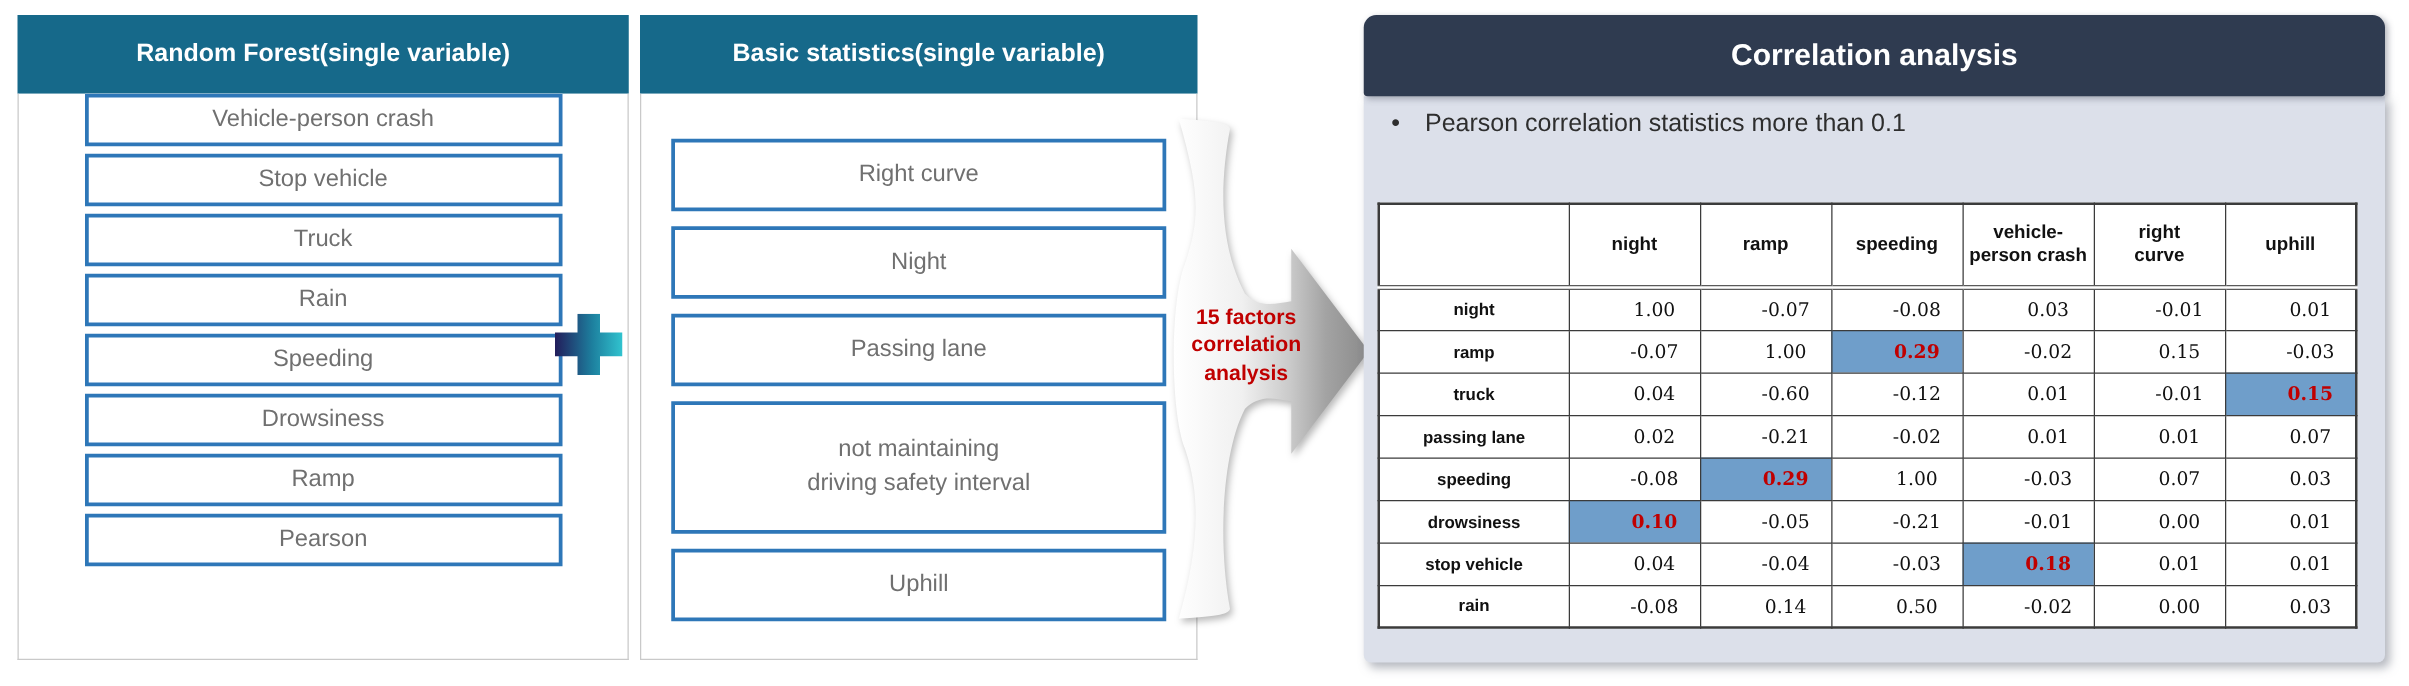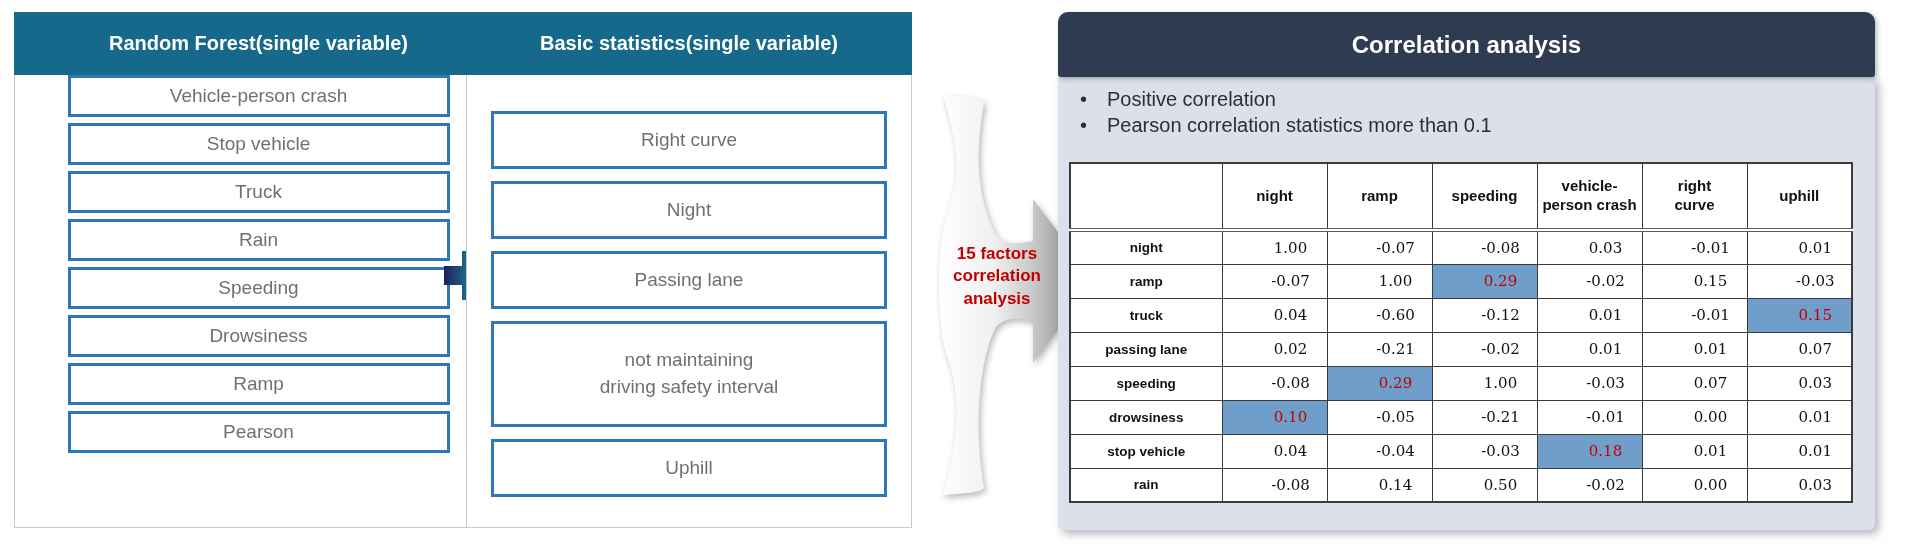--- a/index.html
+++ b/index.html
@@ -15,21 +15,21 @@
     --table-line:#3b3b3b;
   }
   html,body{margin:0;padding:0;background:#fff;}
   .stage{
     position:relative;width:1927px;height:549px;background:#fff;overflow:hidden;
     font-family:"Liberation Sans",sans-serif;
   }
   
   .panel{position:absolute;top:12px;height:516px;}
   .panel-rf{left:14px;width:489px;}
-  .panel-bs{left:466px;width:446px;}
+  .panel-bs{left:512px;width:446px;}
   .panel .bar{
     height:63px;background:var(--panel-header);color:#fff;
     font-size:20px;font-weight:bold;display:flex;align-items:center;justify-content:center;
   }
   .panel .pbody{
     position:absolute;top:63px;left:0;right:0;bottom:0;background:#fff;
     border:1px solid var(--panel-border);border-top:none;
     display:flex;flex-direction:column;align-items:center;box-sizing:border-box;
   }
   .panel-rf .pbody{gap:6px;}
@@ -46,21 +46,21 @@
   
   .plus-wrap{position:absolute;left:444px;top:251px;width:54px;height:49px;}
   
   .arrow-wrap{position:absolute;left:933px;top:95px;width:172px;height:400px;}
   .arrow-wrap svg{filter:drop-shadow(2px 3px 3px rgba(0,0,0,0.28));}
   .arrow-label{
     position:absolute;left:936px;top:243px;width:122px;text-align:center;
     color:var(--accent-red);font-weight:bold;font-size:17px;line-height:1.32;white-space:pre-line;
   }
   
-  .corr{position:absolute;left:1058px;top:12px;width:817px;height:518px;}
+  .corr{position:absolute;left:1091px;top:12px;width:817px;height:518px;}
   .corr-header{
     height:65px;background:var(--right-header);border-radius:10px 10px 3px 3px;
     color:#fff;font-size:24px;font-weight:bold;display:flex;align-items:center;justify-content:center;
     box-shadow:2px 2px 5px rgba(90,95,110,.45);position:relative;z-index:2;
   }
   .corr-body{
     position:absolute;top:65px;left:0;right:0;bottom:0;background:var(--right-body);
     border-radius:0 0 6px 6px;box-shadow:4px 4px 8px rgba(110,115,130,.5);
   }
   .bullets{margin:9px 0 0 20px;padding:0;list-style:none;}
@@ -74,21 +74,21 @@
   .corr-table th,.corr-table td{
     border:1px solid var(--table-line);text-align:center;vertical-align:middle;padding:0;
   }
   .corr-table thead th{
     height:64px;font-size:15px;font-weight:bold;color:#111;white-space:pre-line;line-height:1.25;
   }
   .corr-table tbody tr{height:34px;}
   .corr-table tbody th{font-size:13.5px;font-weight:bold;color:#111;}
   .corr-table td.num{font-family:"DejaVu Serif",serif;font-size:15px;color:#111;padding-left:32px;}
   .corr-table tbody tr:first-child th,.corr-table tbody tr:first-child td{border-top:4px double #5a5a5a;}
-  .corr-table td.hl{background:var(--highlight-cell);color:var(--highlight-text);font-weight:normal;text-align:center;}
+  .corr-table td.hl{background:var(--highlight-cell);color:var(--highlight-text);font-weight:bold;text-align:center;}
 </style>
 </head>
 <body>
 
 <div class="stage">
 
   <section class="panel panel-rf">
     <header class="bar">Random Forest(single variable)</header>
     <div class="pbody">
         <div class="item-box"><span>Vehicle-person crash</span></div>
@@ -152,21 +152,20 @@
     </svg>
   </div>
   <div class="arrow-label">15 factors
 correlation
 analysis</div>
 
   <section class="corr">
     <header class="corr-header">Correlation analysis</header>
     <div class="corr-body">
       <ul class="bullets">
-        <li>Positive correlation</li>
         <li>Pearson correlation statistics more than 0.1</li>
       </ul>
       <table class="corr-table">
         <colgroup>
             <col class="first">
             <col span="6">
           </colgroup>
         <thead>
           <tr>
             <th></th>

